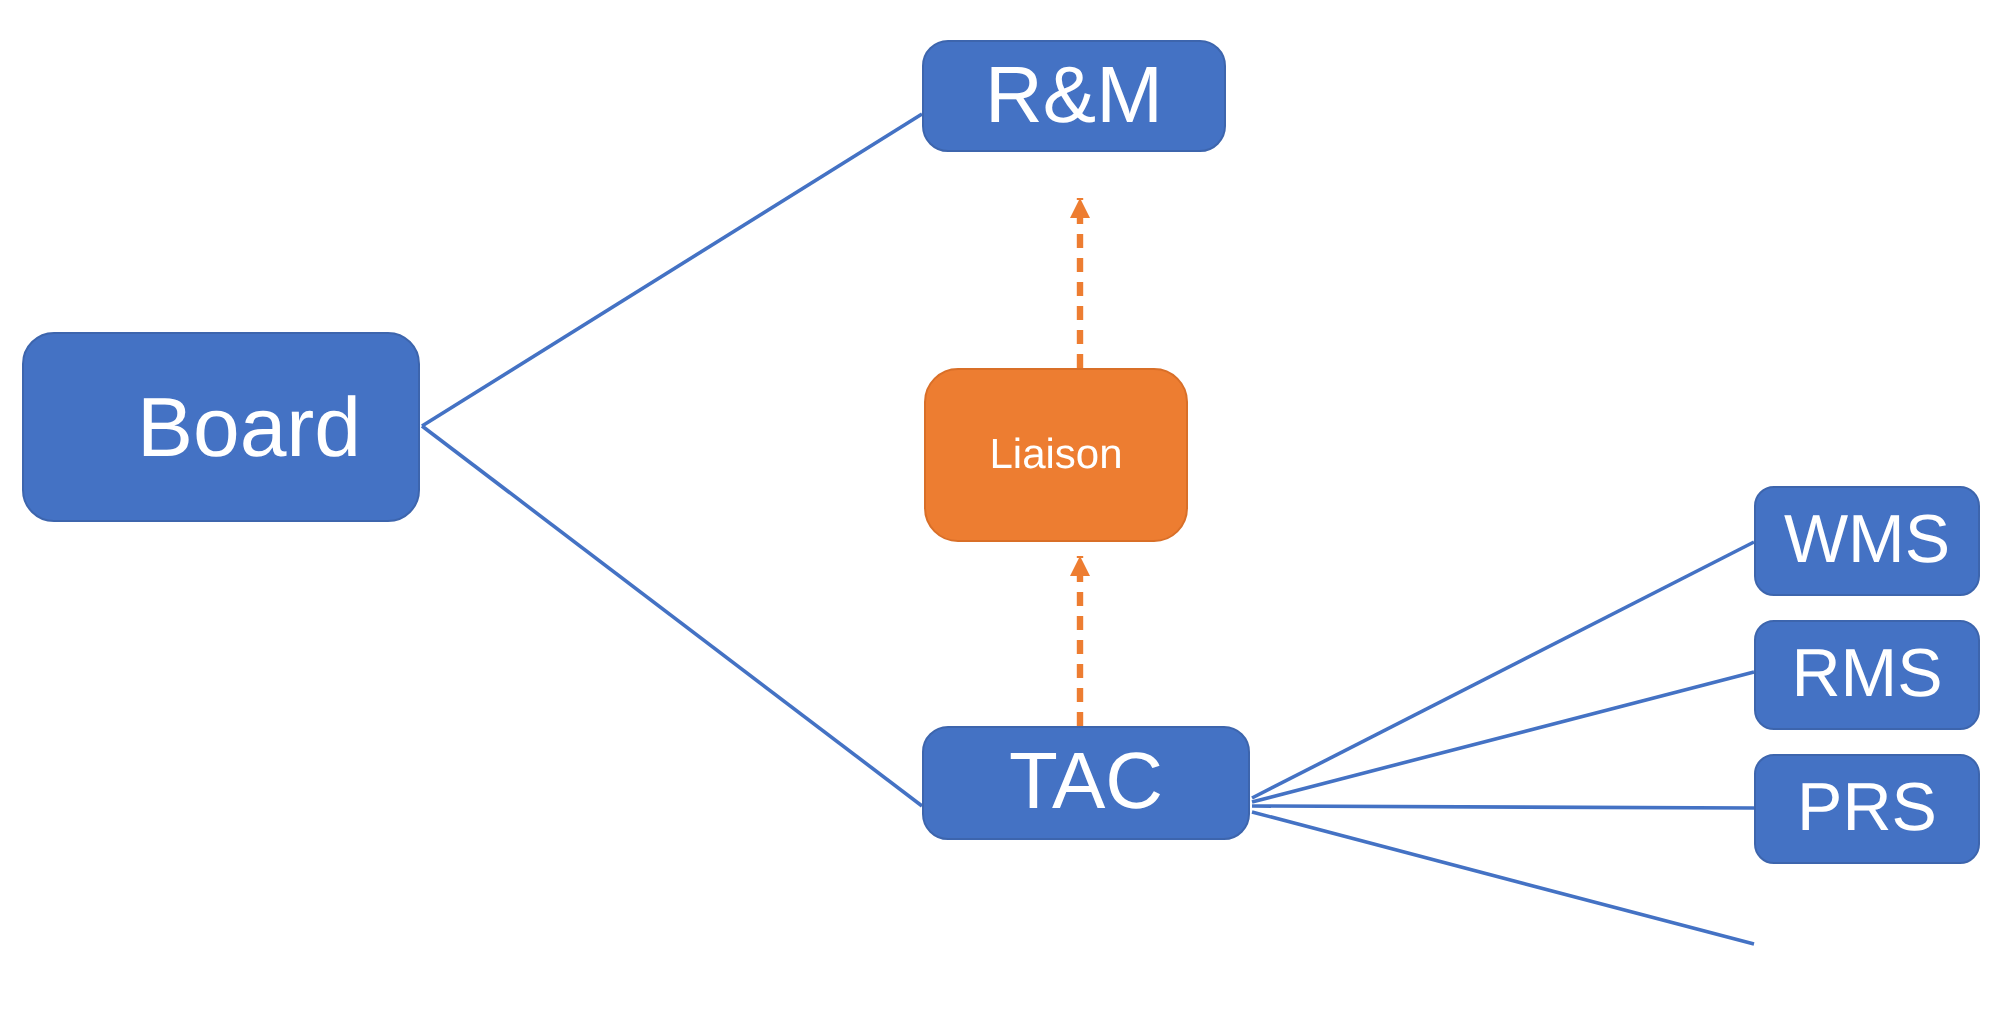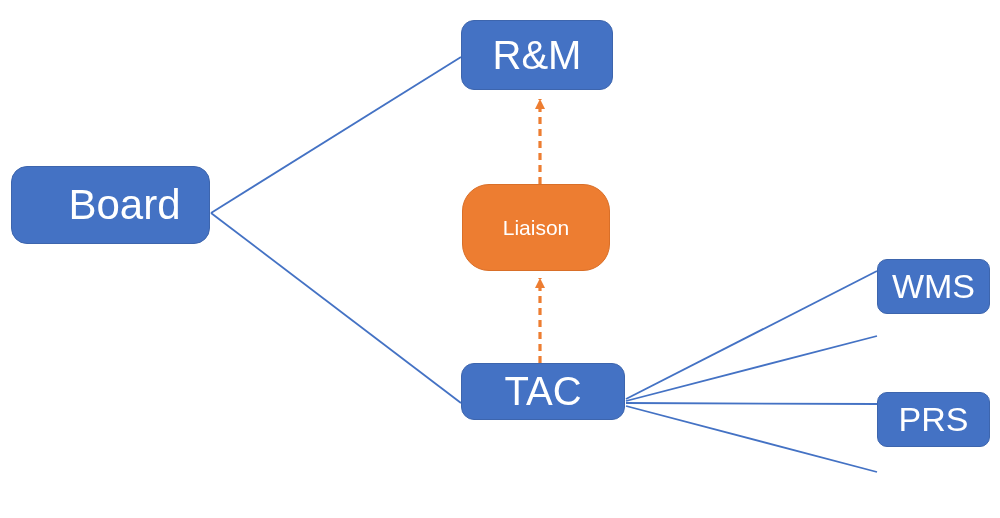--- a/index.html
+++ b/index.html
@@ -21,28 +21,28 @@
     display: flex;
     align-items: center;
     justify-content: center;
     color: #ffffff;
     text-align: center;
     box-sizing: border-box;
   }
   .node-blue   { background: #4472C4; border: 1px solid #3d65ad; }
   .node-orange { background: #ED7D31; border: 1px solid #d96f28; }
 
-  .node-board { left: 11px;  top: 166px; width: 199px; height: 78px; border-radius: 16px; font-size: 42px; padding-left: 28px; }
-  .node-rm    { left: 461px; top: 20px;  width: 152px; height: 70px; border-radius: 13px; font-size: 40px; }
-  .node-liaison { left: 462px; top: 184px; width: 148px; height: 87px; border-radius: 27px; font-size: 21px; line-height: 1.4; }
+  .node-board { left: 11px;  top: 166px; width: 199px; height: 95px; border-radius: 16px; font-size: 42px; padding-left: 28px; }
+  .node-rm    { left: 461px; top: 20px;  width: 152px; height: 56px; border-radius: 13px; font-size: 40px; }
+  .node-liaison { left: 462px; top: 184px; width: 132px; height: 87px; border-radius: 17px; font-size: 21px; line-height: 1.4; }
   .node-tac   { left: 461px; top: 363px; width: 164px; height: 57px; border-radius: 13px; font-size: 40px; }
   .node-right { left: 877px; width: 113px; height: 55px; border-radius: 10px; font-size: 34px; }
-  .node-wms { top: 243px; margin-top: 16px; }
+  .node-wms { top: 243px; }
   .node-rms { top: 310px; }
-  .node-prs { top: 392px; text-align: right; }
+  .node-prs { top: 377px; text-align: right; }
   .node-ros { top: 444px; }
 </style>
 </head>
 <body>
 
 <div class="canvas">
 
   <svg class="edges-layer" viewBox="0 0 1000 518" xmlns="http://www.w3.org/2000/svg">
     <defs>
       <marker id="arrowOrange" viewBox="0 0 12 12" refX="11" refY="6" markerWidth="12" markerHeight="12" orient="auto" markerUnits="userSpaceOnUse">
@@ -76,19 +76,22 @@
   </div>
 
   <div class="node node-blue node-tac">
     <span>TAC</span>
   </div>
 
   <div class="node node-blue node-right node-wms">
     <span>WMS</span>
   </div>
 
+  <div class="node node-blue node-right node-rms">
+    <span>RMS</span>
+  </div>
 
   <div class="node node-blue node-right node-prs">
     <span>PRS</span>
   </div>
 
 
 </div>
 
 </body></html>

